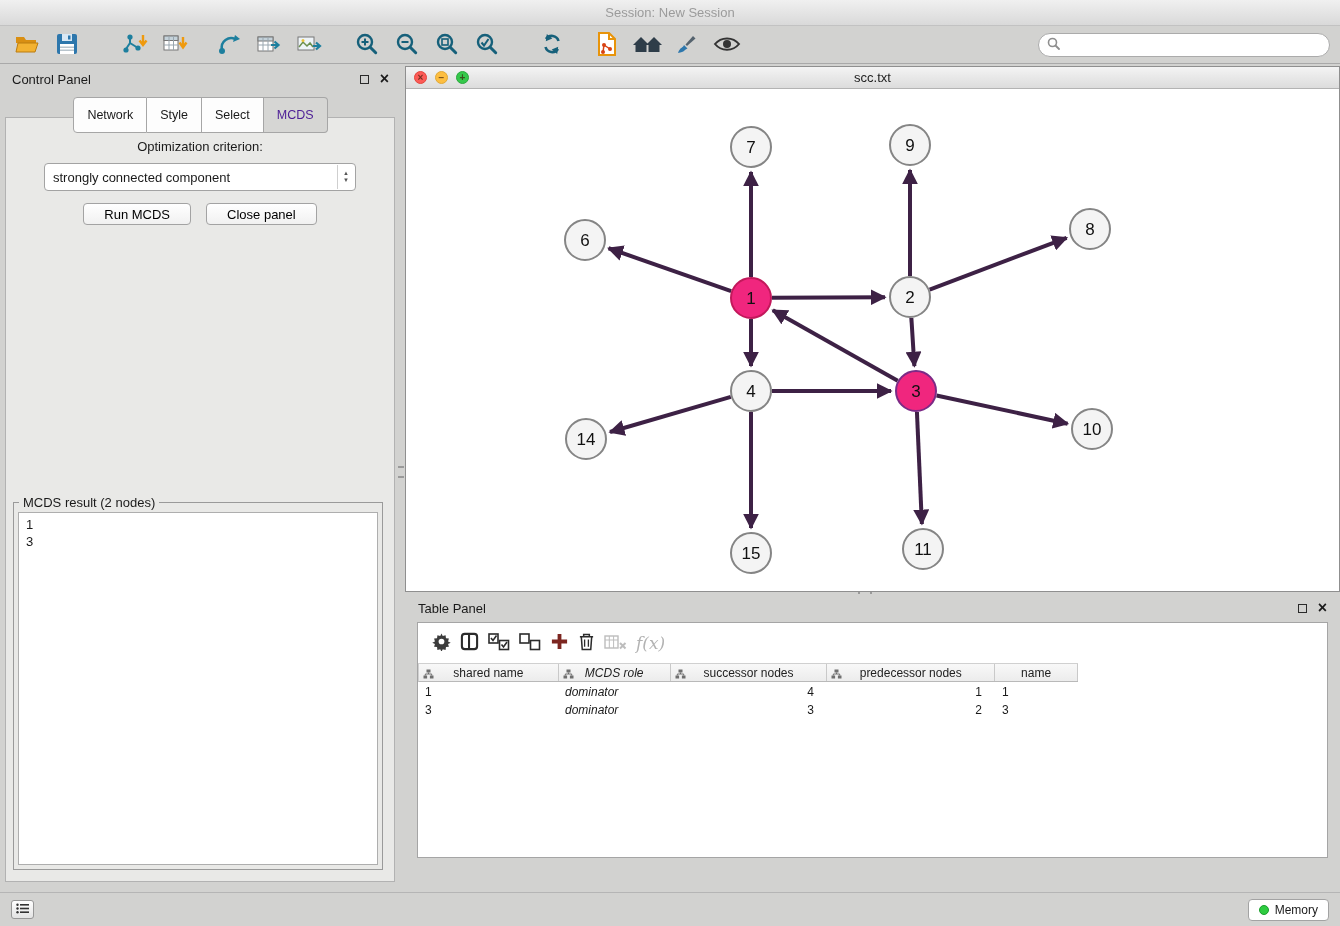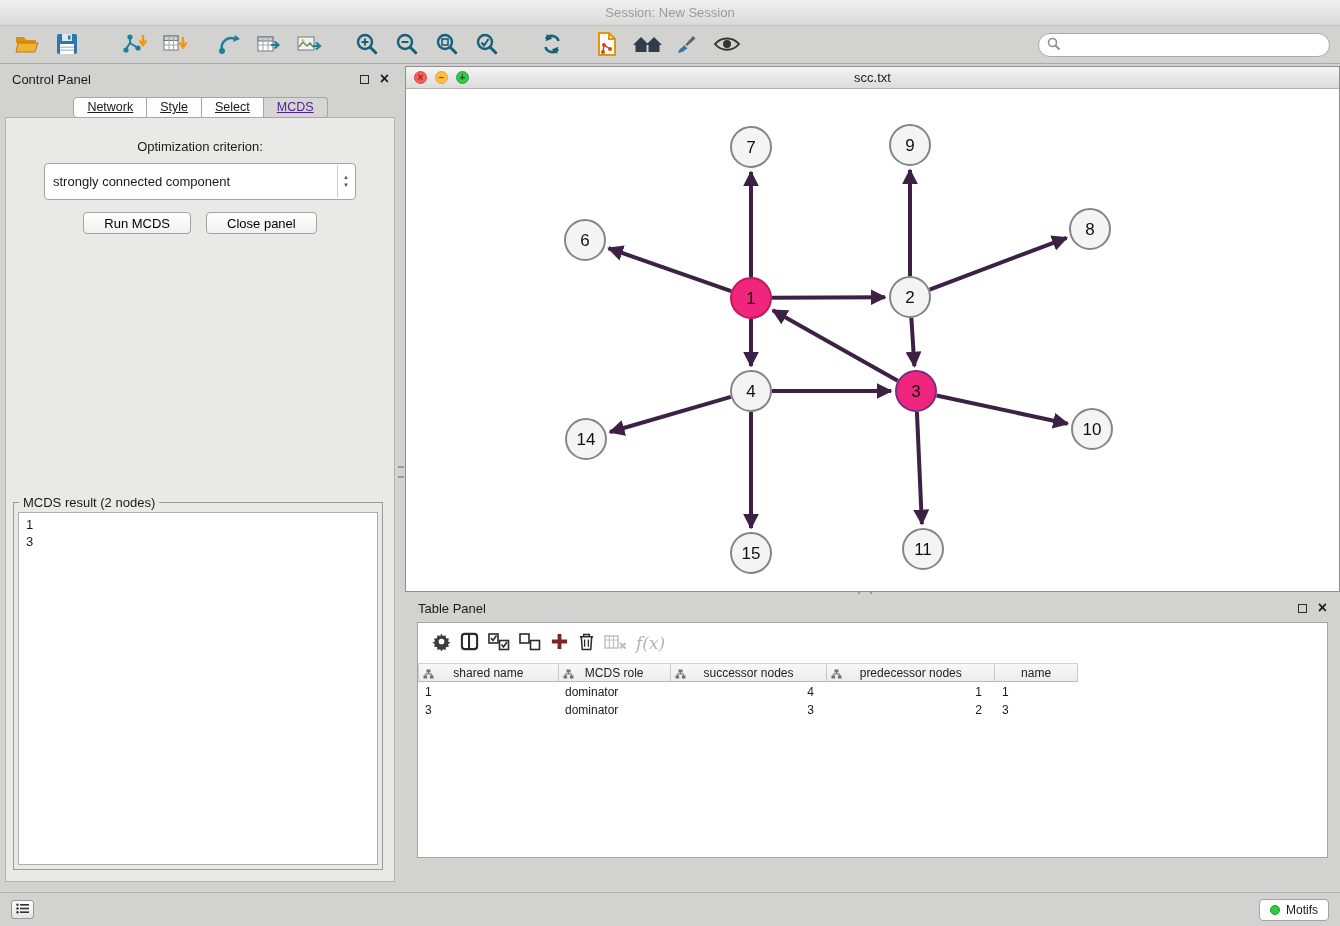--- a/index.html
+++ b/index.html
@@ -19,28 +19,28 @@
     border-radius:12px; display:flex; align-items:center; padding:0 8px; gap:5px; }
   .search-input { border:none; outline:none; flex:1; font-size:13px; background:transparent; font-family:"Liberation Sans",sans-serif; }
 
   
   .control-panel { position:absolute; left:0; top:66px; width:401px; height:817px; }
   .panel-header { height:26px; display:flex; align-items:center; padding:0 12px; }
   .spacer { flex:1; }
   .mini-float { width:9px; height:9px; border:1.5px solid #2a2a2a; margin-right:11px; cursor:pointer; }
   .mini-close { font-weight:bold; font-size:16px; color:#1a1a1a; line-height:1; cursor:pointer; }
   .cp-tabs { position:absolute; left:0; top:31px; width:100%; display:flex; justify-content:center; z-index:2; }
-  .tab-seg { height:21px; line-height:19px; padding:0 13px; background:#fdfdfd; border:1px solid #a6a6a6;
-    border-left:none; font-size:12.5px; cursor:pointer;text-decoration:underline; }
+  .tab-seg { height:36px; line-height:19px; padding:8px 13px; background:#fdfdfd; border:1px solid #a6a6a6;
+    border-left:none; font-size:12.5px; cursor:pointer; }
   .tab-seg.first { border-left:1px solid #a6a6a6; border-radius:4px 0 0 4px; }
   .tab-seg.last { border-radius:0 4px 4px 0; }
   .tab-seg.active { background:#d6d6d4; color:#4c1d95; }
   .cp-body { position:absolute; left:5px; top:51px; width:390px; height:765px; background:#e9e9e7; border:1px solid #b2b2b2; }
   .opt-label { margin-top:21px; text-align:center; }
-  .criterion-select { margin:9px auto 0; width:312px; height:37px; background:#fff; border:1px solid #a3a3a3;
+  .criterion-select { margin:9px auto 0; width:312px; height:28px; background:#fff; border:1px solid #a3a3a3;
     border-radius:4px; display:flex; align-items:center; padding-left:8px; position:relative; cursor:pointer; }
   .stepper { position:absolute; right:1px; top:1px; bottom:1px; width:17px; border-left:1px solid #cfcfcf;
     display:flex; flex-direction:column; align-items:center; justify-content:center; color:#555; font-size:6px; line-height:1.25; }
   .btn-row { margin-top:12px; display:flex; justify-content:center; gap:15px; }
   .push-btn { height:22px; padding:0 20px; background:linear-gradient(#ffffff,#f1f1f1); border:1px solid #a3a3a3;
     border-radius:4px; font-size:13px; font-family:"Liberation Sans",sans-serif; cursor:pointer; }
   .result-group { position:absolute; left:7px; right:11px; top:384px; bottom:11px; border:1px solid #9a9a9a; }
   .result-legend { position:absolute; top:-8px; left:5px; background:#e9e9e7; padding:0 4px; font-size:13px; }
   .result-area { position:absolute; left:4px; right:4px; top:9px; bottom:4px; background:#fff;
     border:1px solid #aeaeae; padding:3px 7px; font-size:13px; line-height:17px; overflow:hidden; }
@@ -71,21 +71,21 @@
   .tb-icon { display:flex; align-items:center; justify-content:center; cursor:pointer; }
   .fx { font-family:"DejaVu Serif", serif; font-style:italic; color:#b3b3b3; font-size:17px; }
   .thead { display:flex; height:19px; width:660px; border-top:1px solid #d0d0d0; border-bottom:1px solid #b9b9b9;
     border-left:1px solid #d0d0d0; background:linear-gradient(#f8f8f8,#ececec); }
   .th { position:relative; border-right:1px solid #c9c9c9; font-size:12px; display:flex;
     align-items:center; justify-content:center; color:#222; cursor:pointer; }
   .th .tree { position:absolute; left:4px; top:4px; }
   .tr { display:flex; height:16px; font-size:12px; margin-top:2px; }
   .td { padding:0 7px; display:flex; align-items:center; overflow:hidden; }
   .td.num { justify-content:flex-end; padding-right:13px; }
-  .c0 { width:140px;text-align:right; } .c1 { width:112px; } .c2 { width:157px; } .c3 { width:168px; } .c4 { width:83px; }
+  .c0 { width:140px;text-align:right; } .c1 { width:112px;font-style:italic; } .c2 { width:157px; } .c3 { width:168px; } .c4 { width:83px; }
   .tp-tabs { position:absolute; left:0; right:0; top:269px; display:flex; justify-content:center; }
 
   
   .statusbar { position:absolute; left:0; bottom:0; width:100%; height:34px; border-top:1px solid #b5b5b5;
     display:flex; align-items:center; padding:0 11px; }
   .list-btn { width:23px; height:19px; border:1px solid #979797; border-radius:3px;
     background:linear-gradient(#fff,#e3e3e3); display:flex; align-items:center; justify-content:center; cursor:pointer; }
   .memory-btn { margin-left:auto; height:22px; padding:0 10px; border:1px solid #a3a3a3; border-radius:4px;
     background:#fff; display:flex; align-items:center; gap:6px; font-size:12px; cursor:pointer; }
   .mem-dot { width:10px; height:10px; border-radius:50%; background:#2ecc40; border:1px solid #1b9e2d; }
@@ -504,17 +504,17 @@
             <rect x="4" y="1" width="9" height="1.6" fill="#333"></rect>
             <circle cx="1.5" cy="5.5" r="1.2" fill="#333"></circle>
             <rect x="4" y="4.7" width="9" height="1.6" fill="#333"></rect>
             <circle cx="1.5" cy="9.2" r="1.2" fill="#333"></circle>
             <rect x="4" y="8.4" width="9" height="1.6" fill="#333"></rect>
           </svg>
       </span>
     </div>
     <div class="memory-btn">
       <span class="mem-dot"></span>
-      <span>Motifs</span>
+      <span>Memory</span>
     </div>
   </div>
 
 </div>
 
 </body></html>

